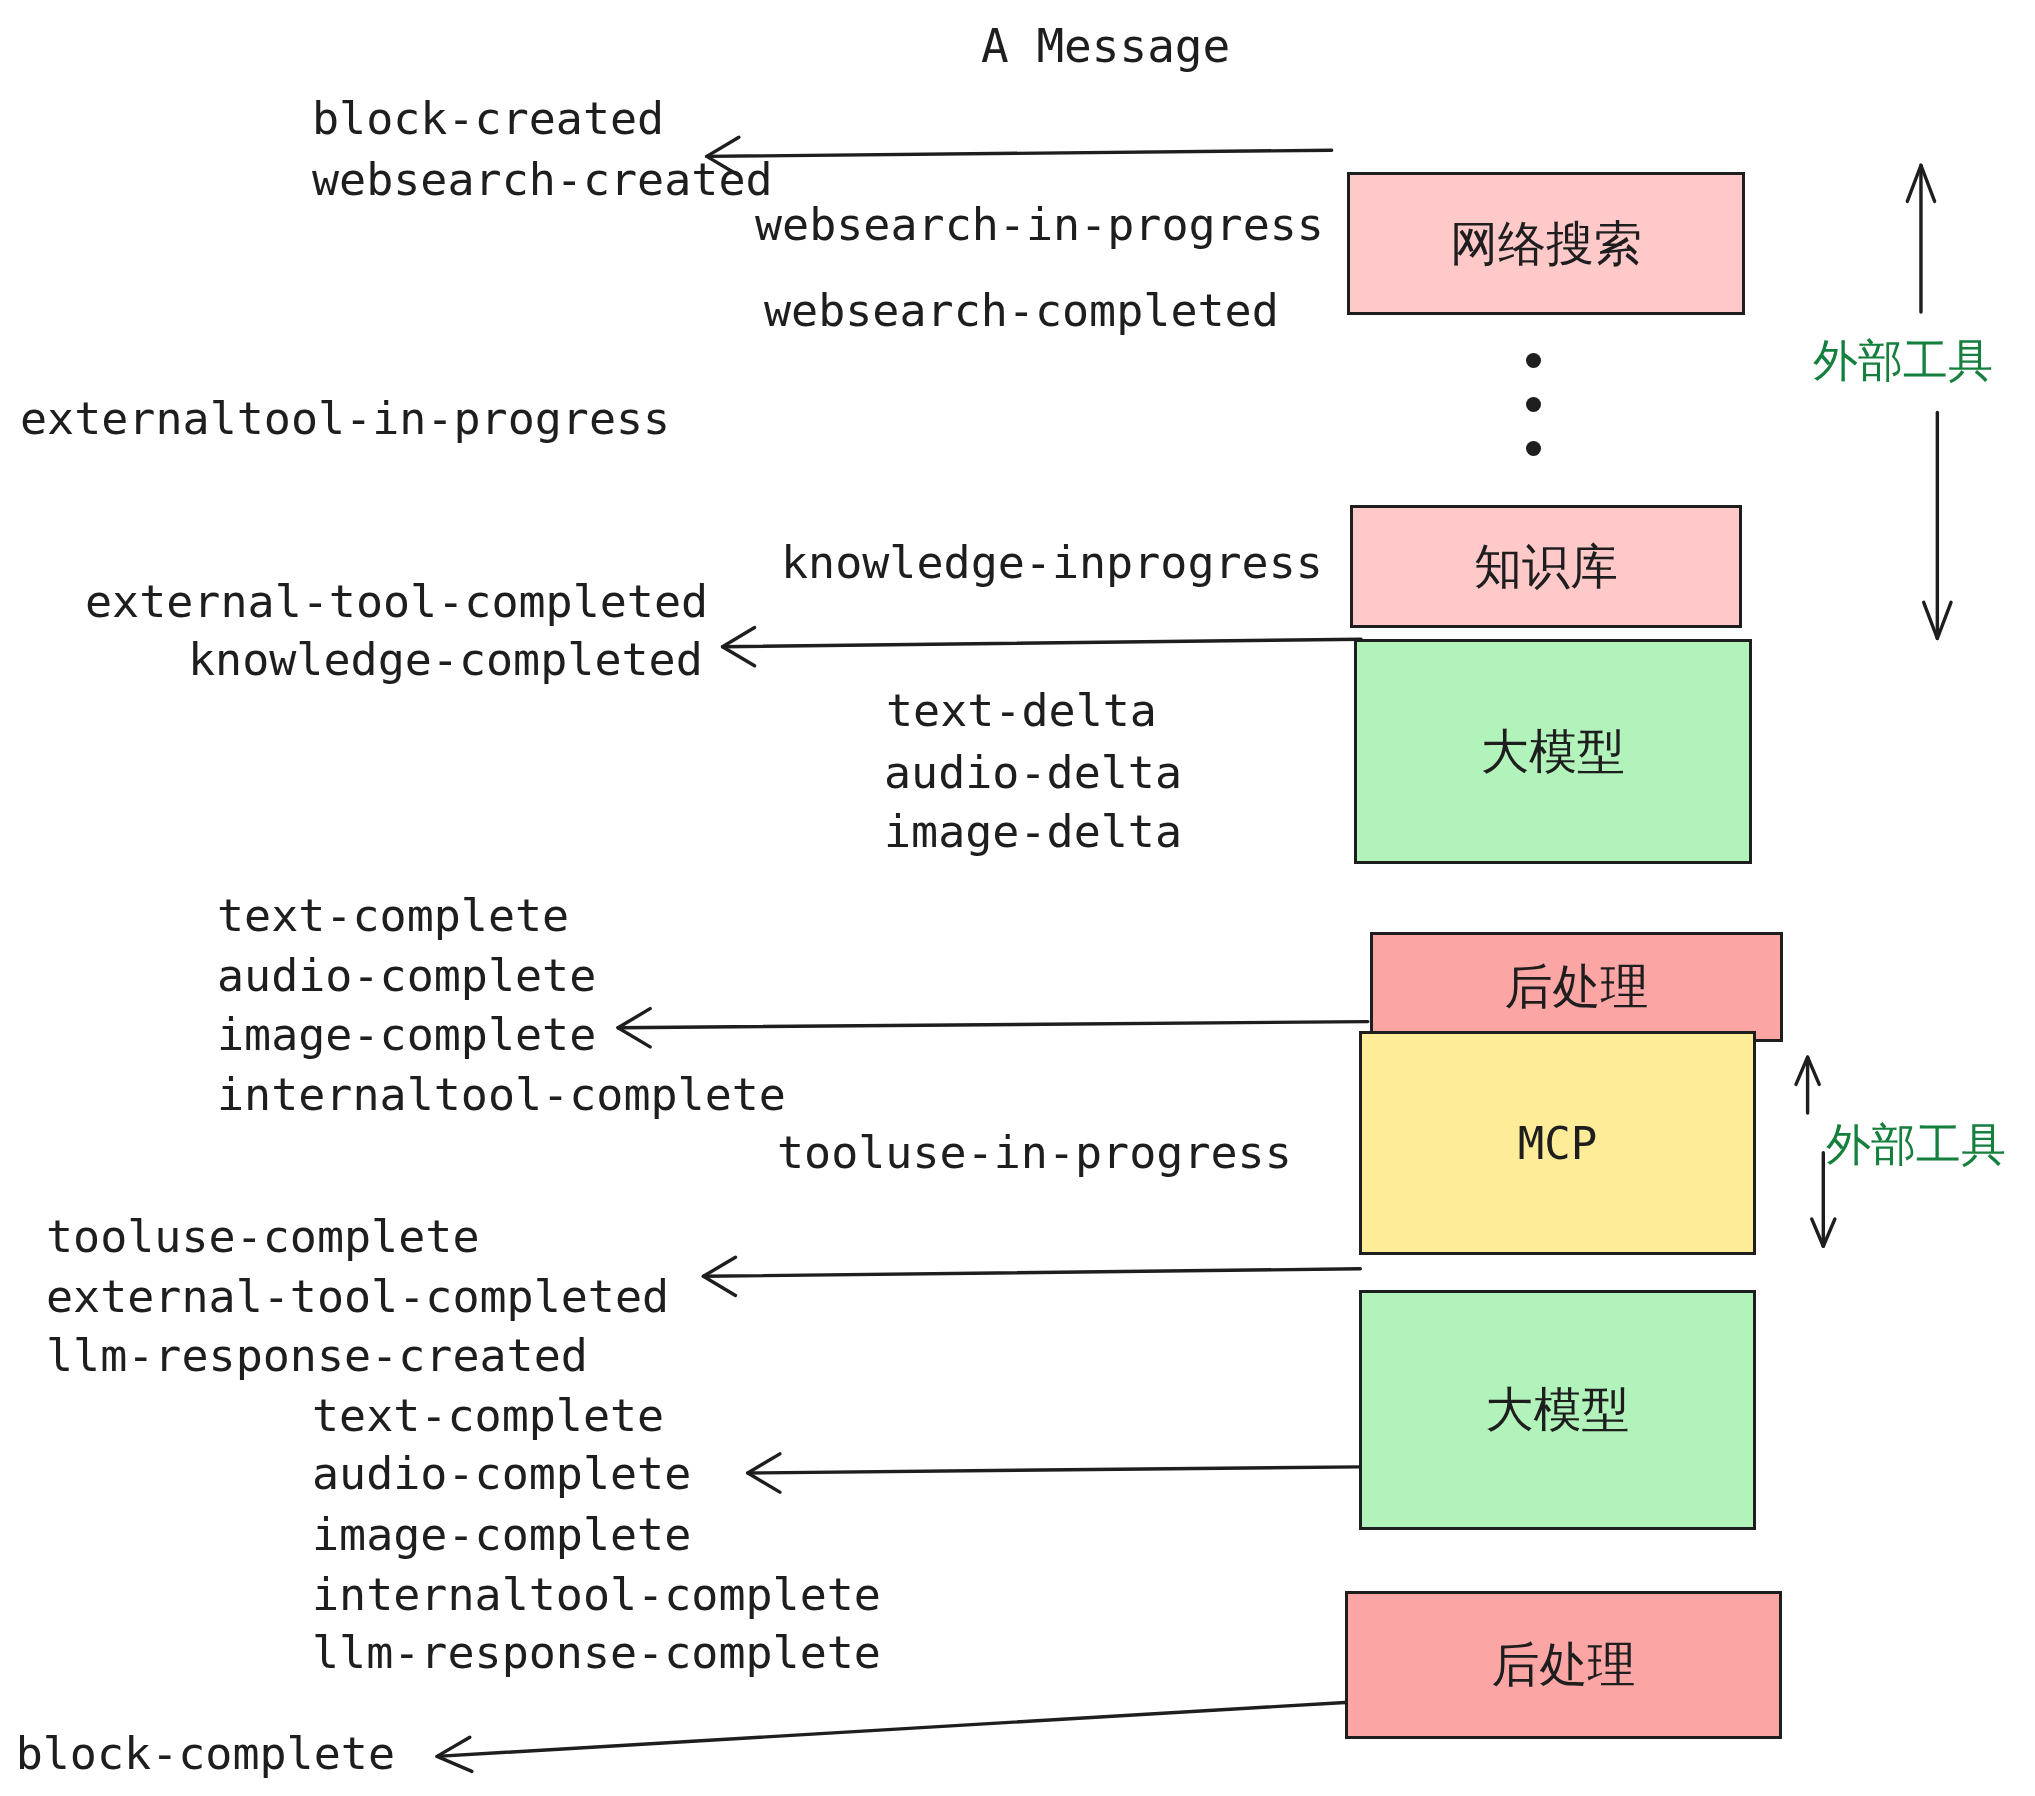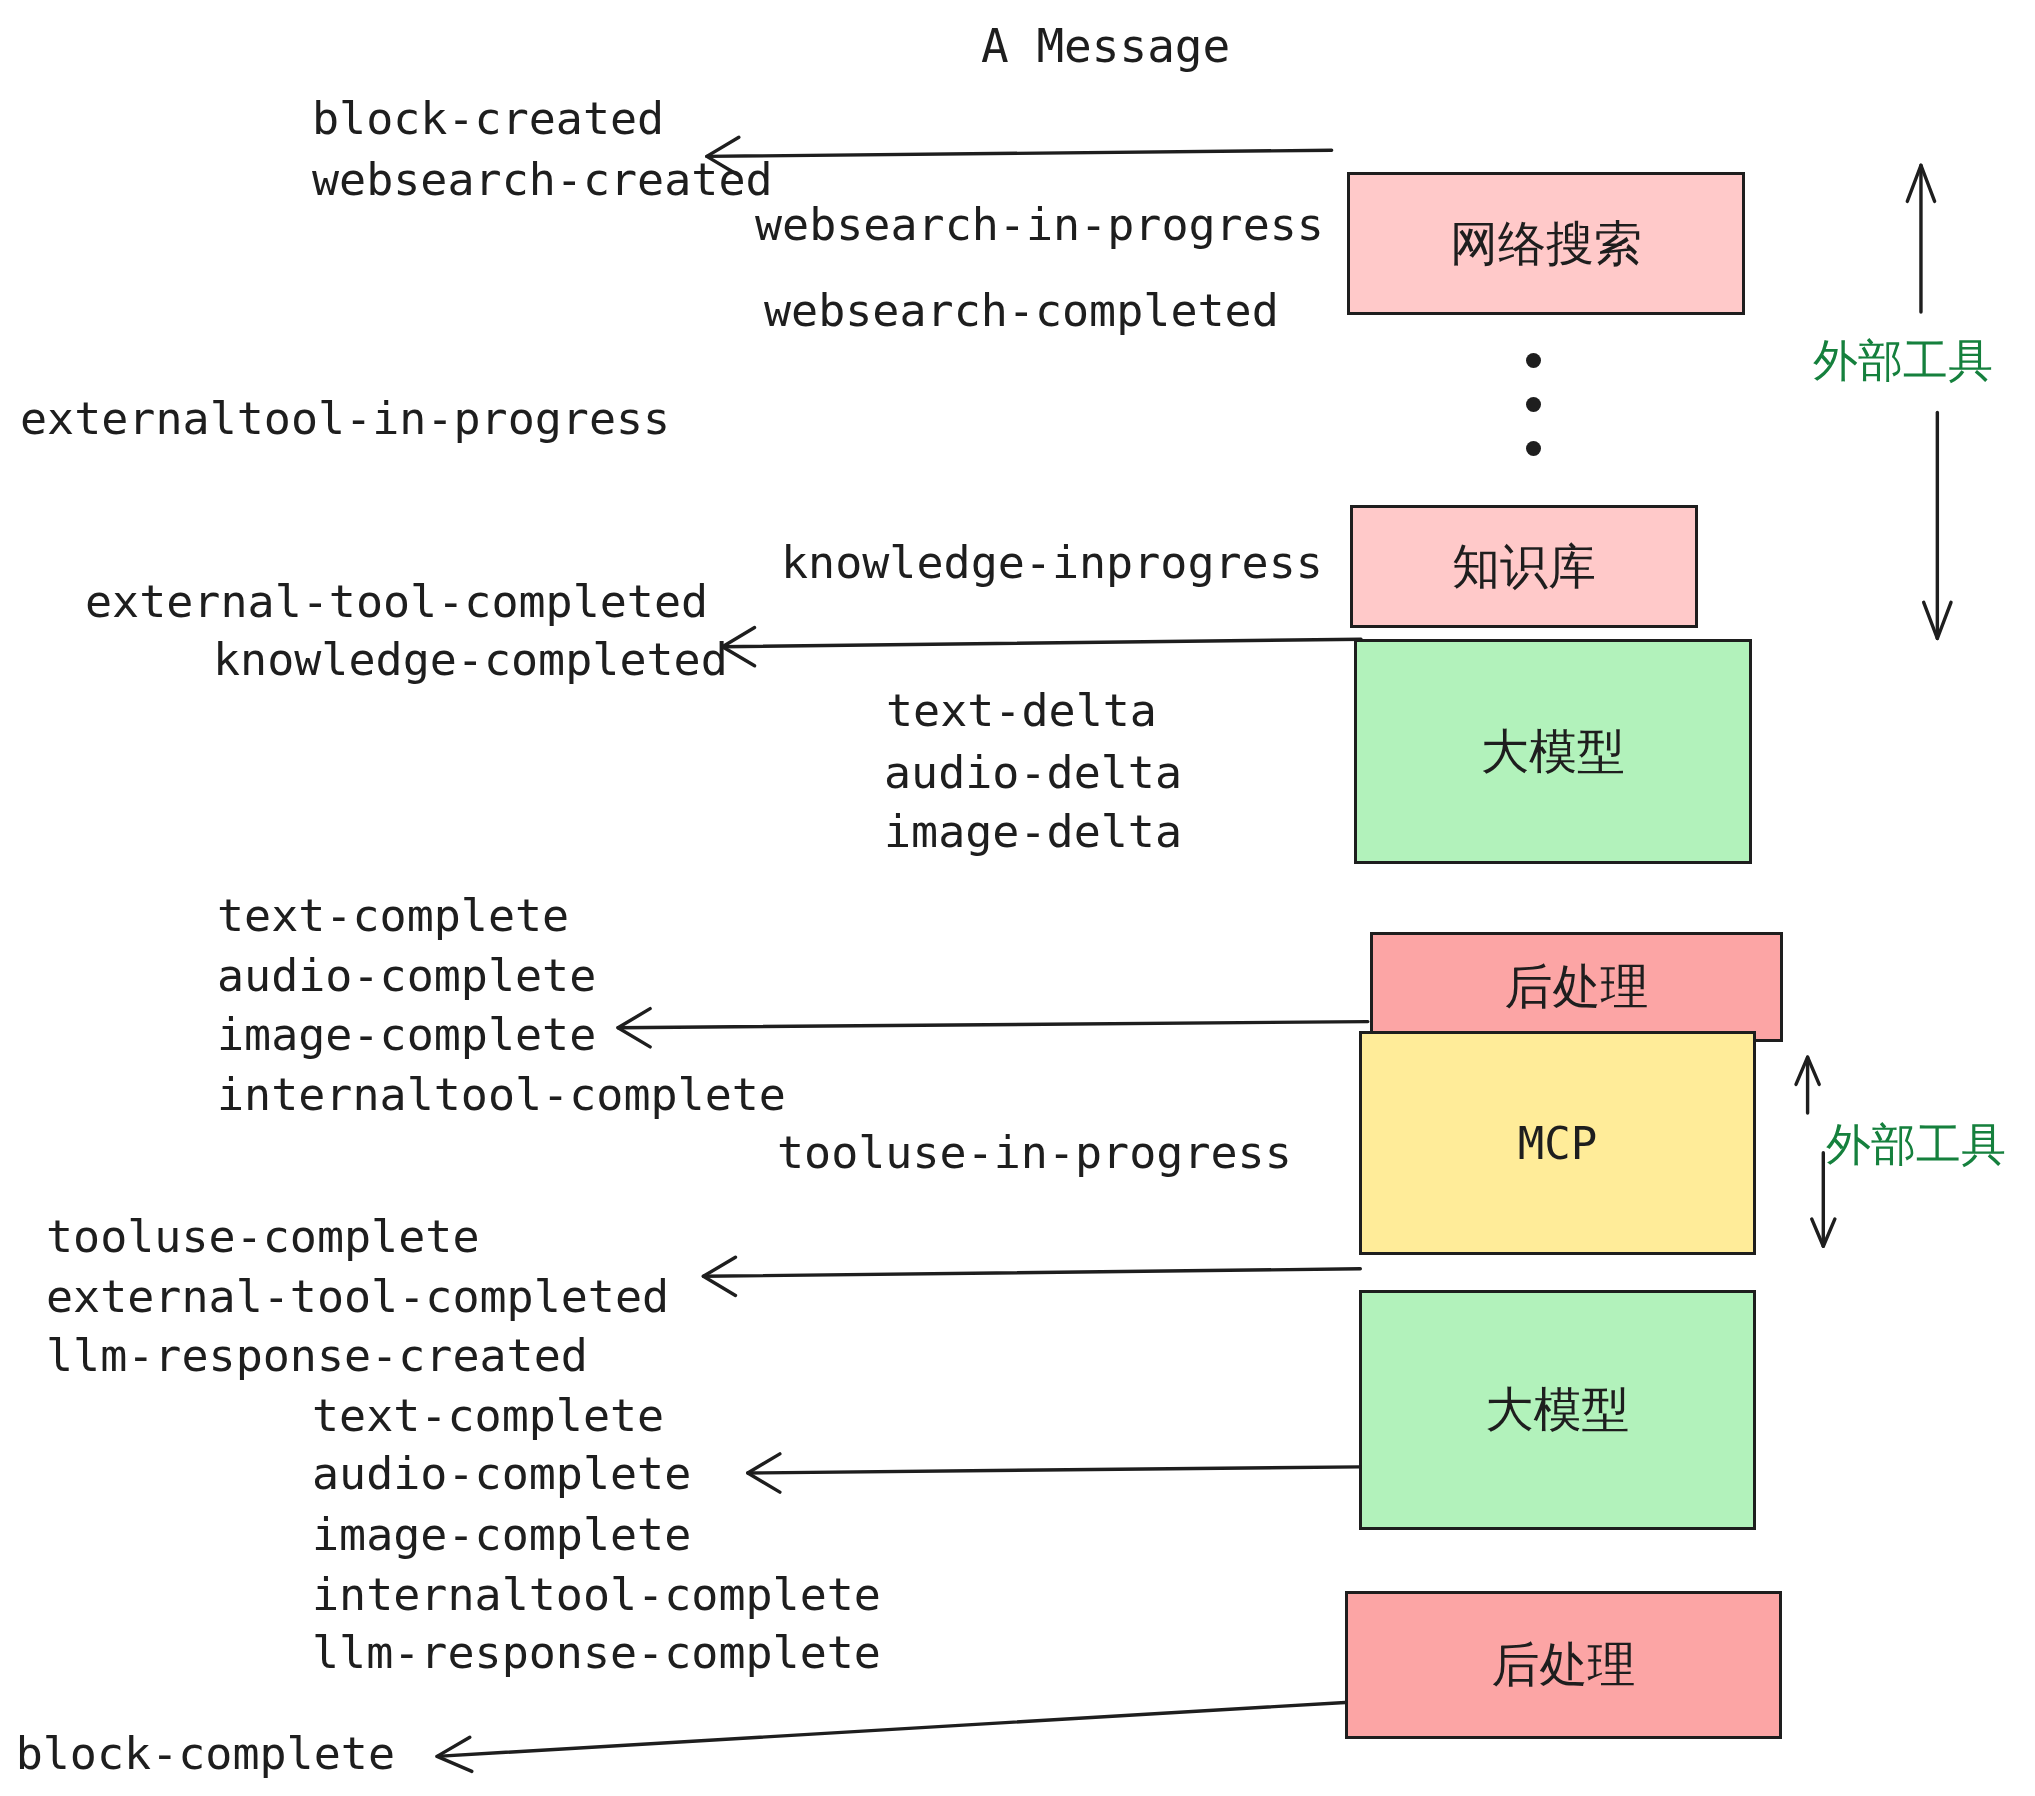--- a/index.html
+++ b/index.html
@@ -45,21 +45,21 @@
 
   <div class="title" style="left:981px;top:19px;">A Message</div>
 
   <div class="evt" style="left:312px;top:96px;">block-created</div>
   <div class="evt" style="left:312px;top:157px;">websearch-created</div>
   <div class="evt" style="left:755px;top:202px;">websearch-in-progress</div>
   <div class="evt" style="left:764px;top:288px;">websearch-completed</div>
   <div class="evt" style="left:20px;top:396px;">externaltool-in-progress</div>
   <div class="evt" style="left:781px;top:540px;">knowledge-inprogress</div>
   <div class="evt" style="left:85px;top:579px;">external-tool-completed</div>
-  <div class="evt" style="left:213px;top:637px;text-align:right;">knowledge-completed</div>
+  <div class="evt" style="left:188px;top:637px;text-align:right;">knowledge-completed</div>
   <div class="evt" style="left:886px;top:688px;">text-delta</div>
   <div class="evt" style="left:884px;top:750px;">audio-delta</div>
   <div class="evt" style="left:884px;top:809px;text-align:center;">image-delta</div>
   <div class="evt" style="left:217px;top:893px;">text-complete</div>
   <div class="evt" style="left:217px;top:953px;">audio-complete</div>
   <div class="evt" style="left:217px;top:1012px;">image-complete</div>
   <div class="evt" style="left:217px;top:1072px;">internaltool-complete</div>
   <div class="evt" style="left:777px;top:1130px;">tooluse-in-progress</div>
   <div class="evt" style="left:46px;top:1214px;">tooluse-complete</div>
   <div class="evt" style="left:46px;top:1274px;">external-tool-completed</div>
@@ -67,21 +67,21 @@
   <div class="evt" style="left:312px;top:1393px;">text-complete</div>
   <div class="evt" style="left:312px;top:1451px;">audio-complete</div>
   <div class="evt" style="left:312px;top:1512px;">image-complete</div>
   <div class="evt" style="left:312px;top:1572px;">internaltool-complete</div>
   <div class="evt" style="left:312px;top:1630px;">llm-response-complete</div>
   <div class="evt" style="left:15.7px;top:1731px;">block-complete</div>
 
   <div class="box fill-pink" style="left:1347px;top:172px;width:398px;height:143px;">
       <span>网络搜索</span>
     </div>
-  <div class="box fill-pink" style="left:1350px;top:505px;width:348px;height:123px;align-items:center;">
+  <div class="box fill-pink" style="left:1350px;top:505px;width:392px;height:123px;align-items:center;">
       <span>知识库</span>
     </div>
   <div class="box fill-green" style="left:1354px;top:639px;width:398px;height:225px;">
       <span>大模型</span>
     </div>
   <div class="box fill-white" style="left:1370px;top:896px;width:413px;height:110px;">
       <span>后处理</span>
     </div>
   <div class="box fill-yellow mono" style="left:1359px;top:1031px;width:397px;height:224px;">
       <span>MCP</span>

